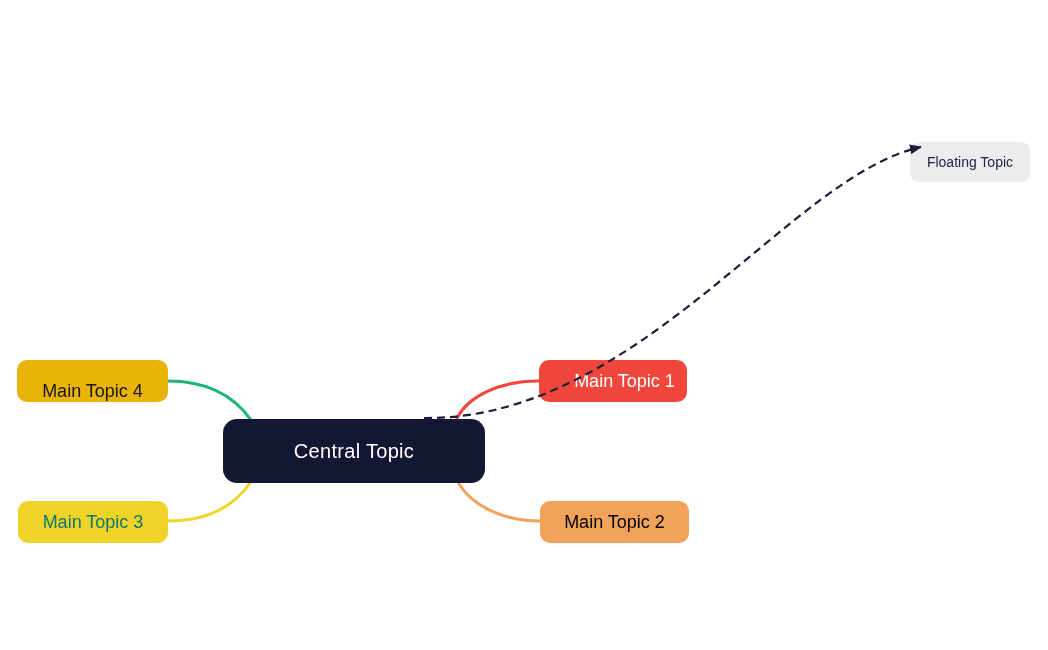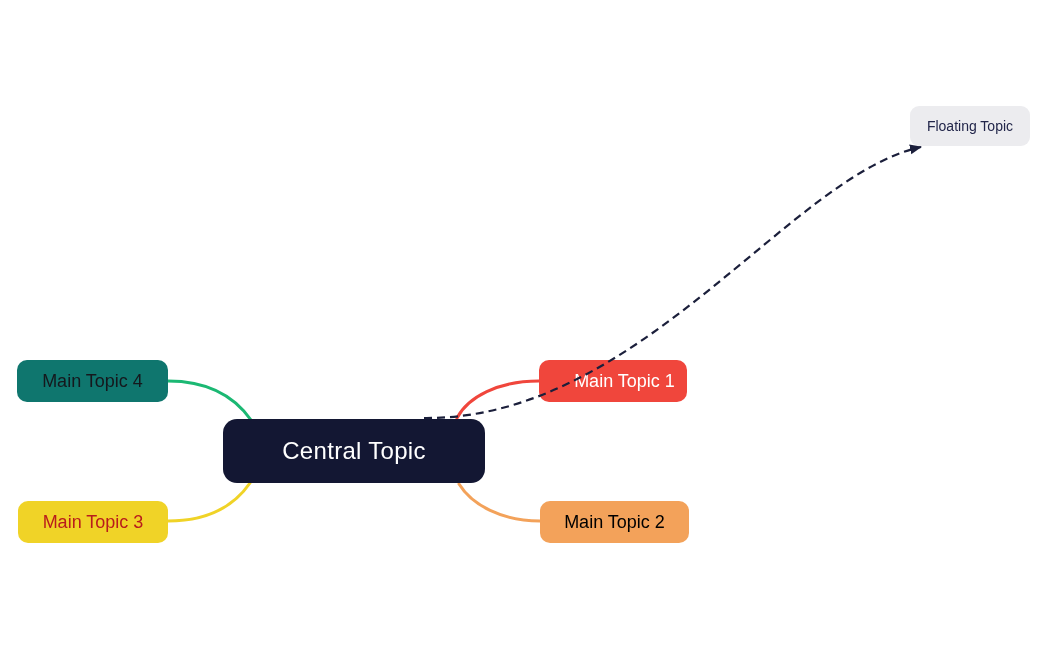--- a/index.html
+++ b/index.html
@@ -9,21 +9,21 @@
   }
   svg.layer{position:absolute;left:0;top:0;width:1048px;height:650px;pointer-events:none;}
   svg.layer .clickable{pointer-events:stroke;}
   .node{
     position:absolute;display:flex;align-items:center;justify-content:center;
     box-sizing:border-box;white-space:nowrap;cursor:default;
   }
   .node-main{height:42px;border-radius:10px;font-size:18px;font-weight:500;}
   .node-central{
     left:223px;top:419px;width:262px;height:64px;border-radius:14px;
-    font-size:24px;font-weight:500;letter-spacing:.3px;z-index:1;
+    font-size:20px;font-weight:500;letter-spacing:.3px;z-index:1;
   }
   .node-mt1{left:539px;top:360px;width:148px;z-index:1;padding-left:23px;}
   .node-mt2{left:540px;top:501px;width:149px;z-index:1;}
   .node-mt3{left:18px;top:501px;width:150px;z-index:1;}
   .node-mt4{left:17px;top:360px;width:151px;z-index:1;}
   .node-floating{
     left:910px;top:106px;width:120px;height:40px;border-radius:9px;
     font-size:14px;font-weight:400;z-index:1;
   }
   .edges-under{z-index:0;}
@@ -48,29 +48,29 @@
   </div>
 
   <div class="node node-main node-mt1" style="background-color: rgb(240, 70, 60); color: rgb(255, 255, 255);">
     <span>Main Topic 1</span>
   </div>
 
   <div class="node node-main node-mt2" style="background-color: rgb(243, 162, 90); color: #000000;">
     <span>Main Topic 2</span>
   </div>
 
-  <div class="node node-main node-mt3" style="background-color: rgb(240, 211, 39); color: #b91c1c;">
+  <div class="node node-main node-mt3" style="background-color: rgb(240, 211, 39); color: #0f766e;">
     <span>Main Topic 3</span>
   </div>
 
-  <div class="node node-main node-mt4" style="background-color: #0f766e; color: rgb(21, 24, 29);">
+  <div class="node node-main node-mt4" style="background-color: #eab308; color: rgb(21, 24, 29); align-items: flex-end;">
     <span>Main Topic 4</span>
   </div>
 
-  <div class="node node-floating" style="background-color: rgb(236, 236, 239); color: rgb(34, 38, 74);">
+  <div class="node node-floating" style="background-color: rgb(236, 236, 239); color: rgb(34, 38, 74); margin-top: 36px;">
     <span>Floating Topic</span>
   </div>
 
   <svg class="layer edges-over" viewBox="0 0 1048 650" xmlns="http://www.w3.org/2000/svg">
     <defs>
       <marker id="rel-arrow" markerUnits="userSpaceOnUse" markerWidth="13" markerHeight="11" refX="11" refY="5" orient="auto">
         <path d="M0 0 L12 5 L0 10 Z" fill="#1b1f3b"></path>
       </marker>
     </defs>
     <path class="relationship clickable" d="M 424 418 C 640 420, 790 175, 921 147" marker-end="url(#rel-arrow)" stroke="#1b1f3b"></path>

